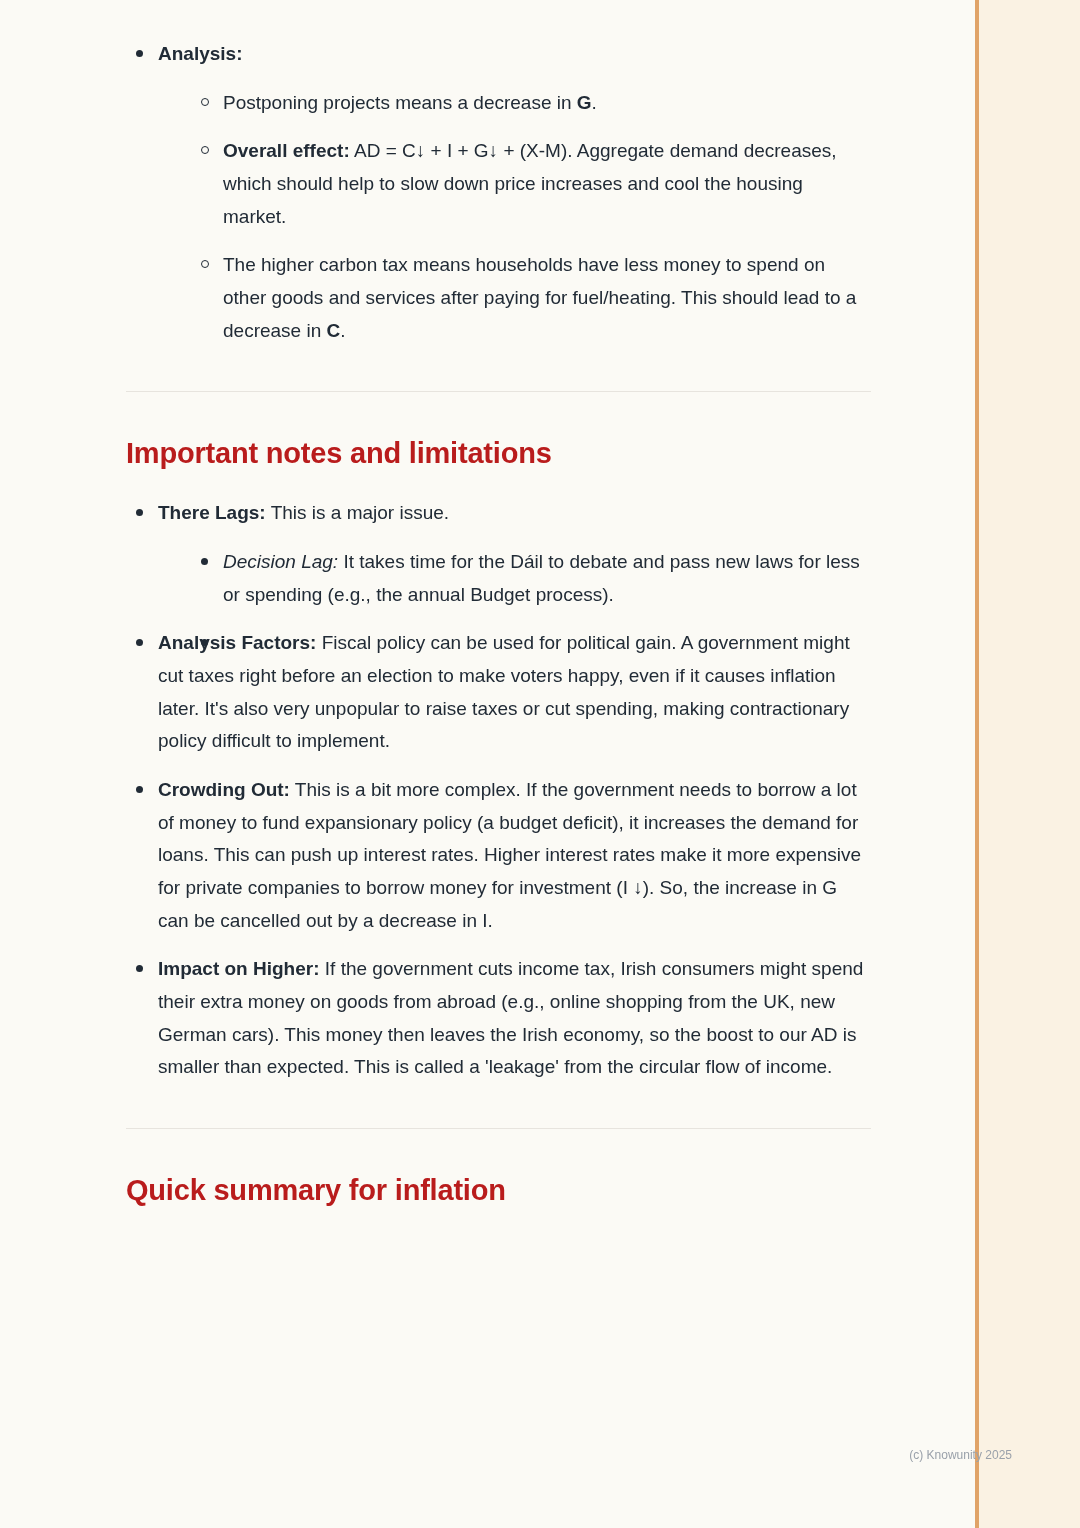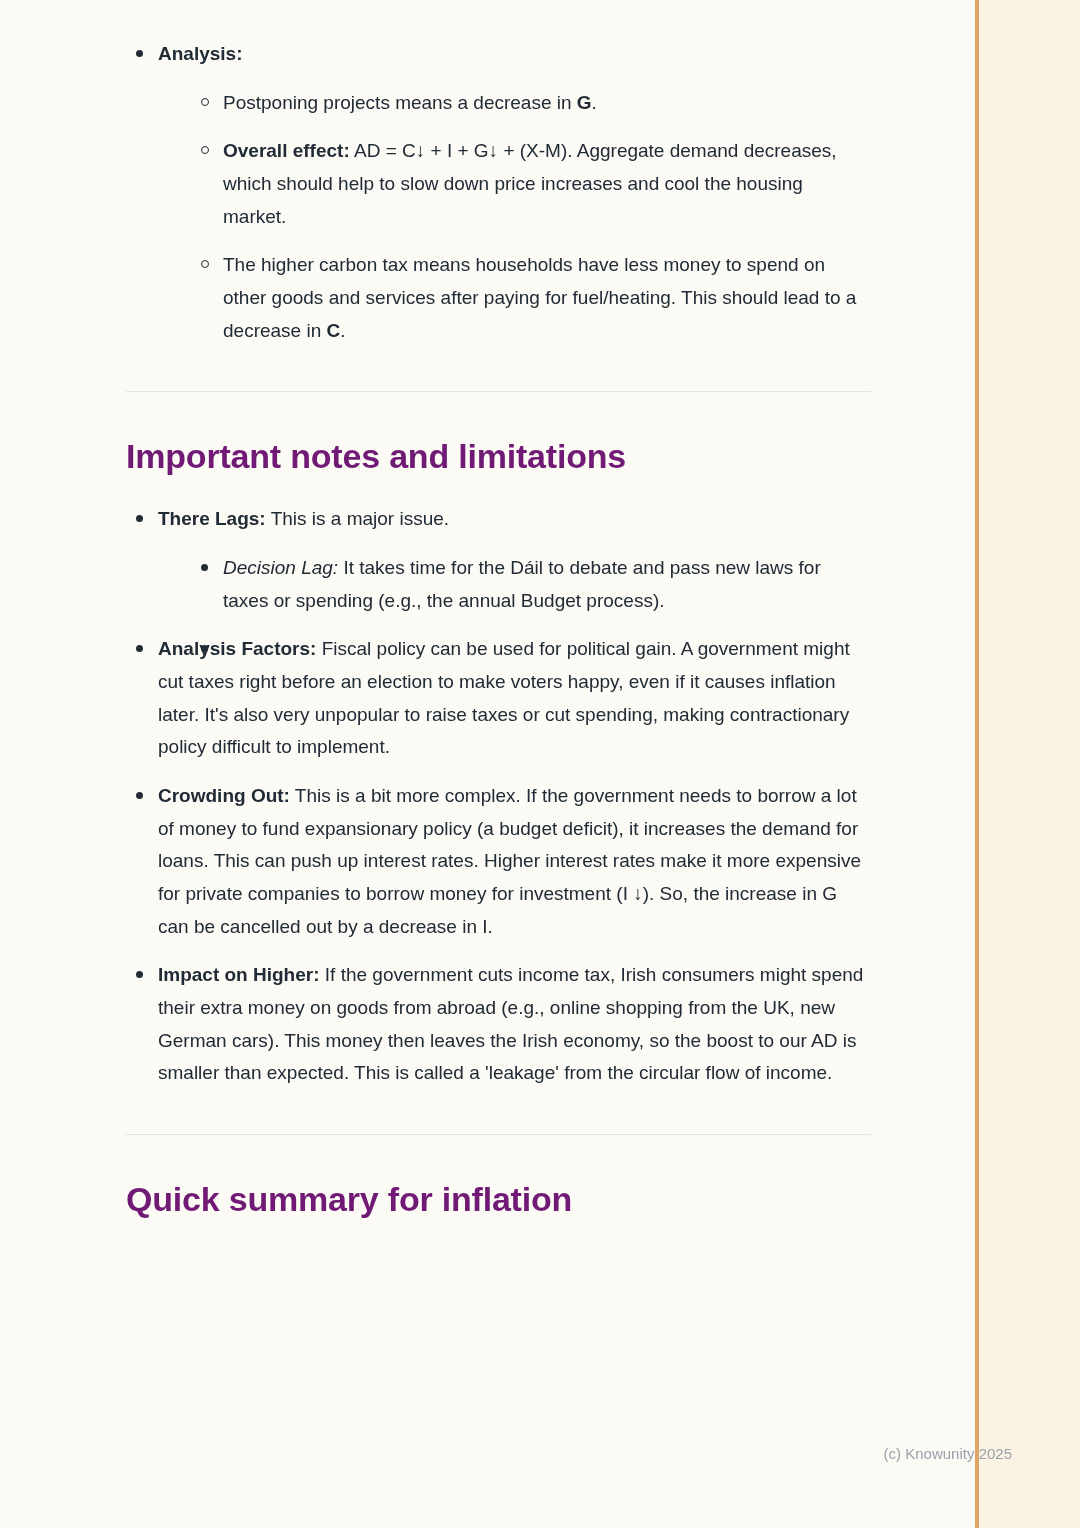--- a/index.html
+++ b/index.html
@@ -34,24 +34,24 @@
     margin-left: 34px;
   }
 
   .divider {
     height: 1px;
     background: #E7E4DE;
     margin: 44px 0 44px 0;
   }
 
   h2.section-heading {
-    font-size: 34px;
+    font-size: 29px;
     line-height: 1.2;
     font-weight: 700;
-    color: #701a75;
+    color: #b91c1c;
     letter-spacing: -0.2px;
     margin: 0 0 26px 0;
   }
 
   p.paragraph { margin: 0 0 30px 0; }
 
   .list { margin: 0; }
   .li {
     position: relative;
     padding-left: 32px;
@@ -79,21 +79,21 @@
     margin-top: 16px;
   }
 
   .b { font-weight: 700; }
   .i { font-style: italic; }
 
   .footer-note {
     position: absolute;
     right: 68px;
     bottom: 66px;
-    font-size: 15px;
+    font-size: 12px;
     color: #9AA1AA;
   }
 </style>
 </head>
 <body>
 
 <div class="side-strip"></div>
 
 <div class="content">
 
@@ -124,21 +124,21 @@
 
 
   <div class="list">
 
     <div class="li">
       <span class="bullet"></span>
       <span><span class="b">There Lags:</span><span> This is a major issue.</span></span>
       <div class="sublist">
         <div class="li">
           <span class="bullet"></span>
-          <span><span class="i">Decision Lag:</span><span> It takes time for the Dáil to debate and pass new laws for taxes or spending (e.g., the annual Budget process).</span></span>
+          <span><span class="i">Decision Lag:</span><span> It takes time for the Dáil to debate and pass new laws for less or spending (e.g., the annual Budget process).</span></span>
         </div>
         <div class="li">
           <span class="bullet"></span>
         </div>
       </div>
     </div>
 
     <div class="li">
       <span class="bullet"></span>
       <span><span class="b">Analysis Factors:</span><span> Fiscal policy can be used for political gain. A government might cut taxes right before an election to make voters happy, even if it causes inflation later. It's also very unpopular to raise taxes or cut spending, making contractionary policy difficult to implement.</span></span>

